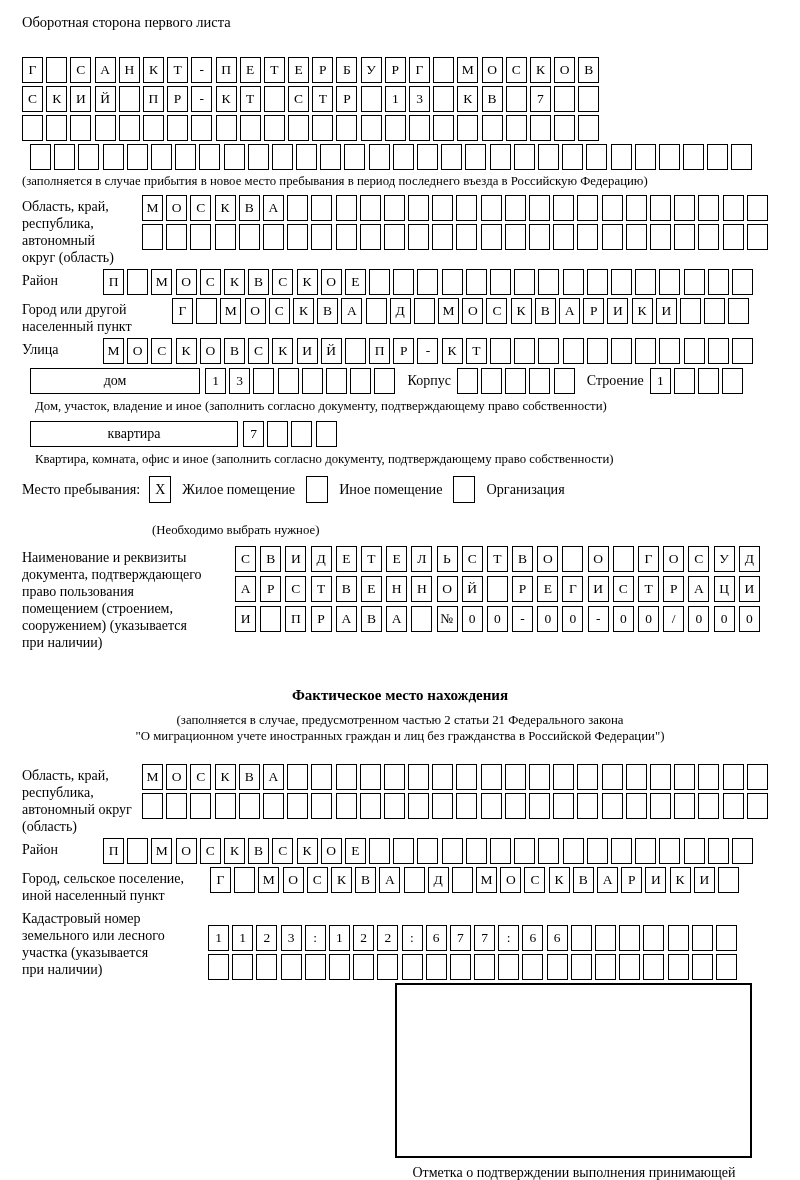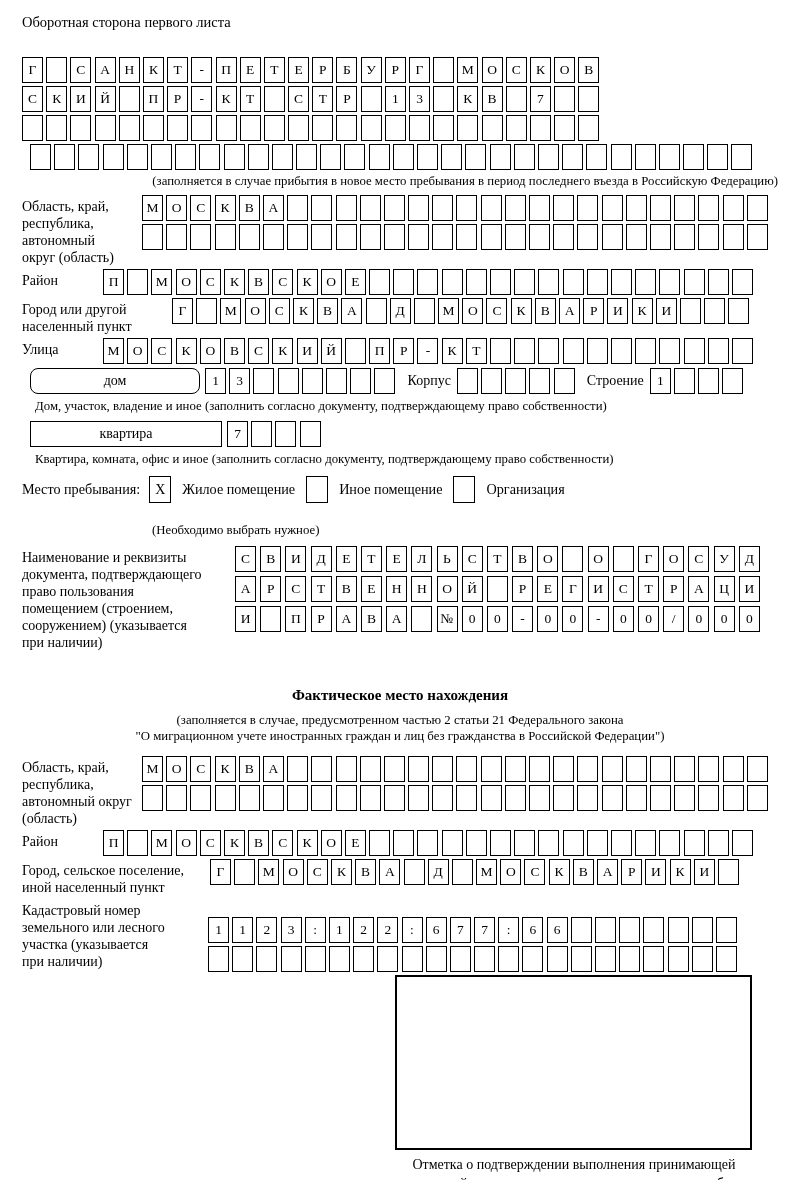--- a/index.html
+++ b/index.html
@@ -12,36 +12,36 @@
   .cellcol{display:flex;flex-direction:column;row-gap:3px;}
   .cells{display:flex;flex-wrap:nowrap;}
   .cell{box-sizing:border-box;width:21px;height:26px;border:1.6px solid #000;margin-right:3.2px;
         display:inline-flex;align-items:center;justify-content:center;
         font-size:13.5px;flex:0 0 auto;background:#fff;}
   .doc .cell{border-width:1.8px;margin-right:4.2px;width:21px;}
   .w155{width:155px;} .w120{width:120px;} .w81{width:81px;} .w150{width:150px;}
   .w213{width:213px;} .w188{width:188px;} .w186{width:186px;}
   .fullrow{margin-left:8px;margin-bottom:3px;}
   .note{font-size:12.8px;line-height:16px;}
-  .note-center{text-align:right;margin:2px 0 6px 0;}
+  .note-center{text-align:left;margin:2px 0 6px 0;}
   .note-left{margin:4px 0 7px 13px;}
   .sec-title{text-align:center;font-weight:bold;font-size:15.5px;margin:6px 0 14px 0;}
   .houserow{display:flex;align-items:center;margin:4px 0 0 8px;}
   .wbox{box-sizing:border-box;border:1.7px solid #000;height:26px;display:flex;align-items:center;
         justify-content:center;font-size:14px;background:#fff;}
-  .dom-box{width:170px;margin-right:5px;border-radius:8px;}
-  .kv-box{width:192px;margin-right:5px;}
+  .dom-box{width:170px;margin-right:5px;}
+  .kv-box{width:208px;margin-right:5px;}
   .inline-lbl{font-size:14px;margin:0 6px 0 9px;}
   .stayrow{display:flex;align-items:center;margin-top:9px;font-size:14.2px;}
   .chk{box-sizing:border-box;width:22px;height:27px;border:1.7px solid #000;display:inline-flex;
        align-items:center;justify-content:center;font-size:14px;margin:0 11px;background:#fff;}
   .chk.first{margin-left:9px;}
   .stay-note{width:430px;margin-left:130px;text-align:left;margin-top:19px;}
   .fact-title{text-align:center;font-weight:bold;font-size:15px;margin:36px 0 8px 0;}
-  .fact-note{text-align:center;white-space:pre-line;margin-bottom:12px;}
+  .fact-note{text-align:center;white-space:pre-line;margin-bottom:20px;}
   .pt18{padding-top:18px;}
   .stamp-box{margin-left:373px;margin-top:2px;width:357px;height:175px;border:2px solid #000;
              box-sizing:border-box;background:#fff;}
   .stamp-cap{margin-left:371px;width:362px;text-align:center;font-size:14px;line-height:18.5px;
              margin-top:6px;white-space:pre-line;}
   .mt8{margin-top:8px;}
 </style>
 </head>
 <body>
 

